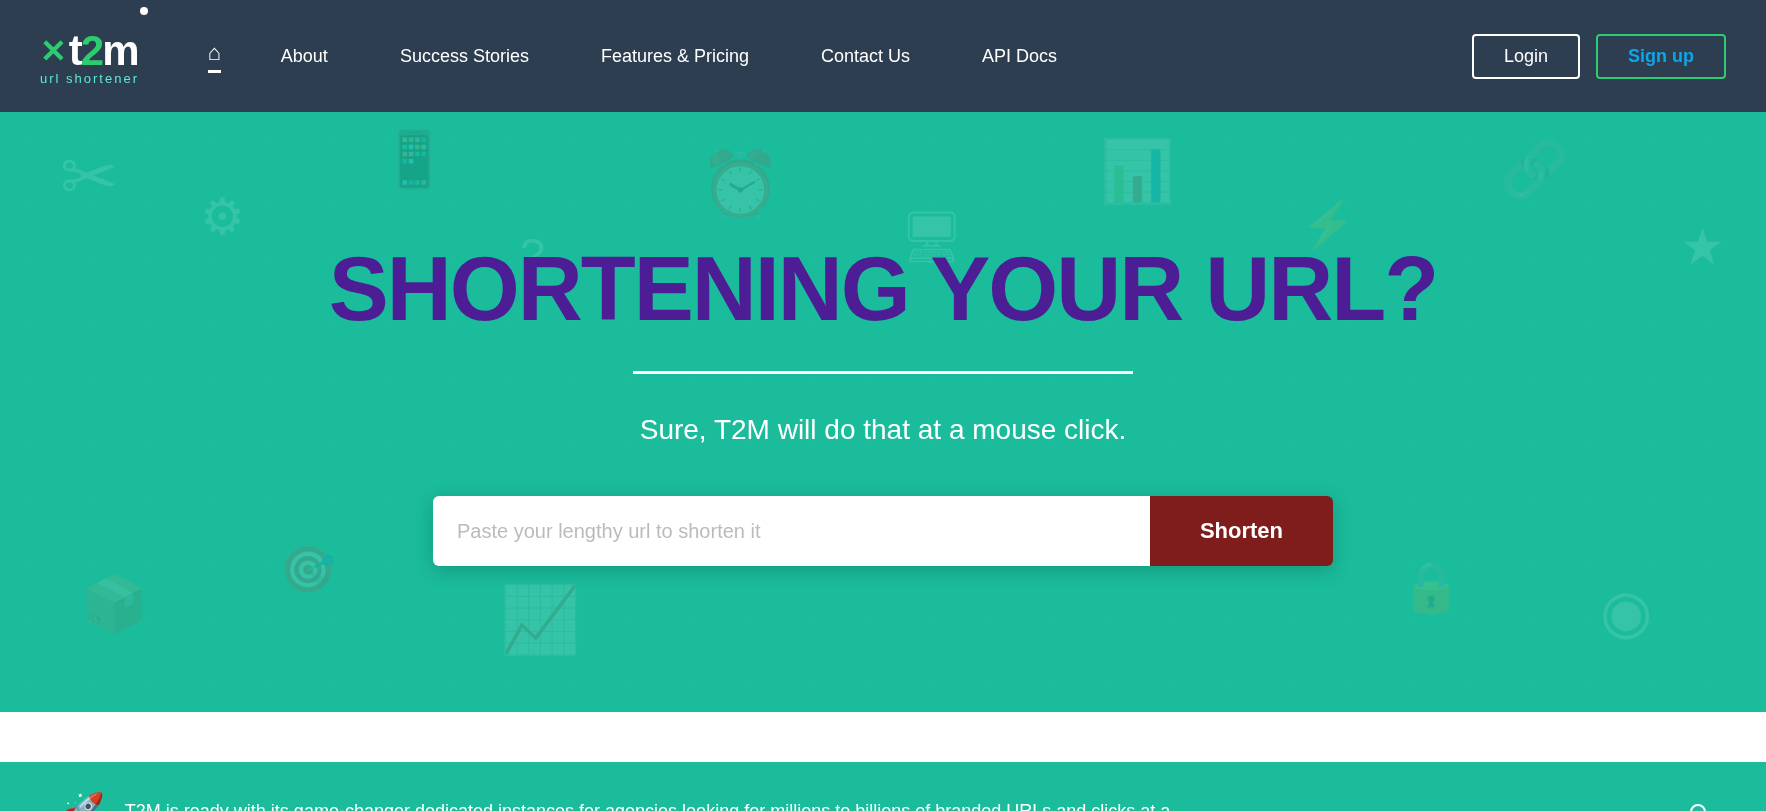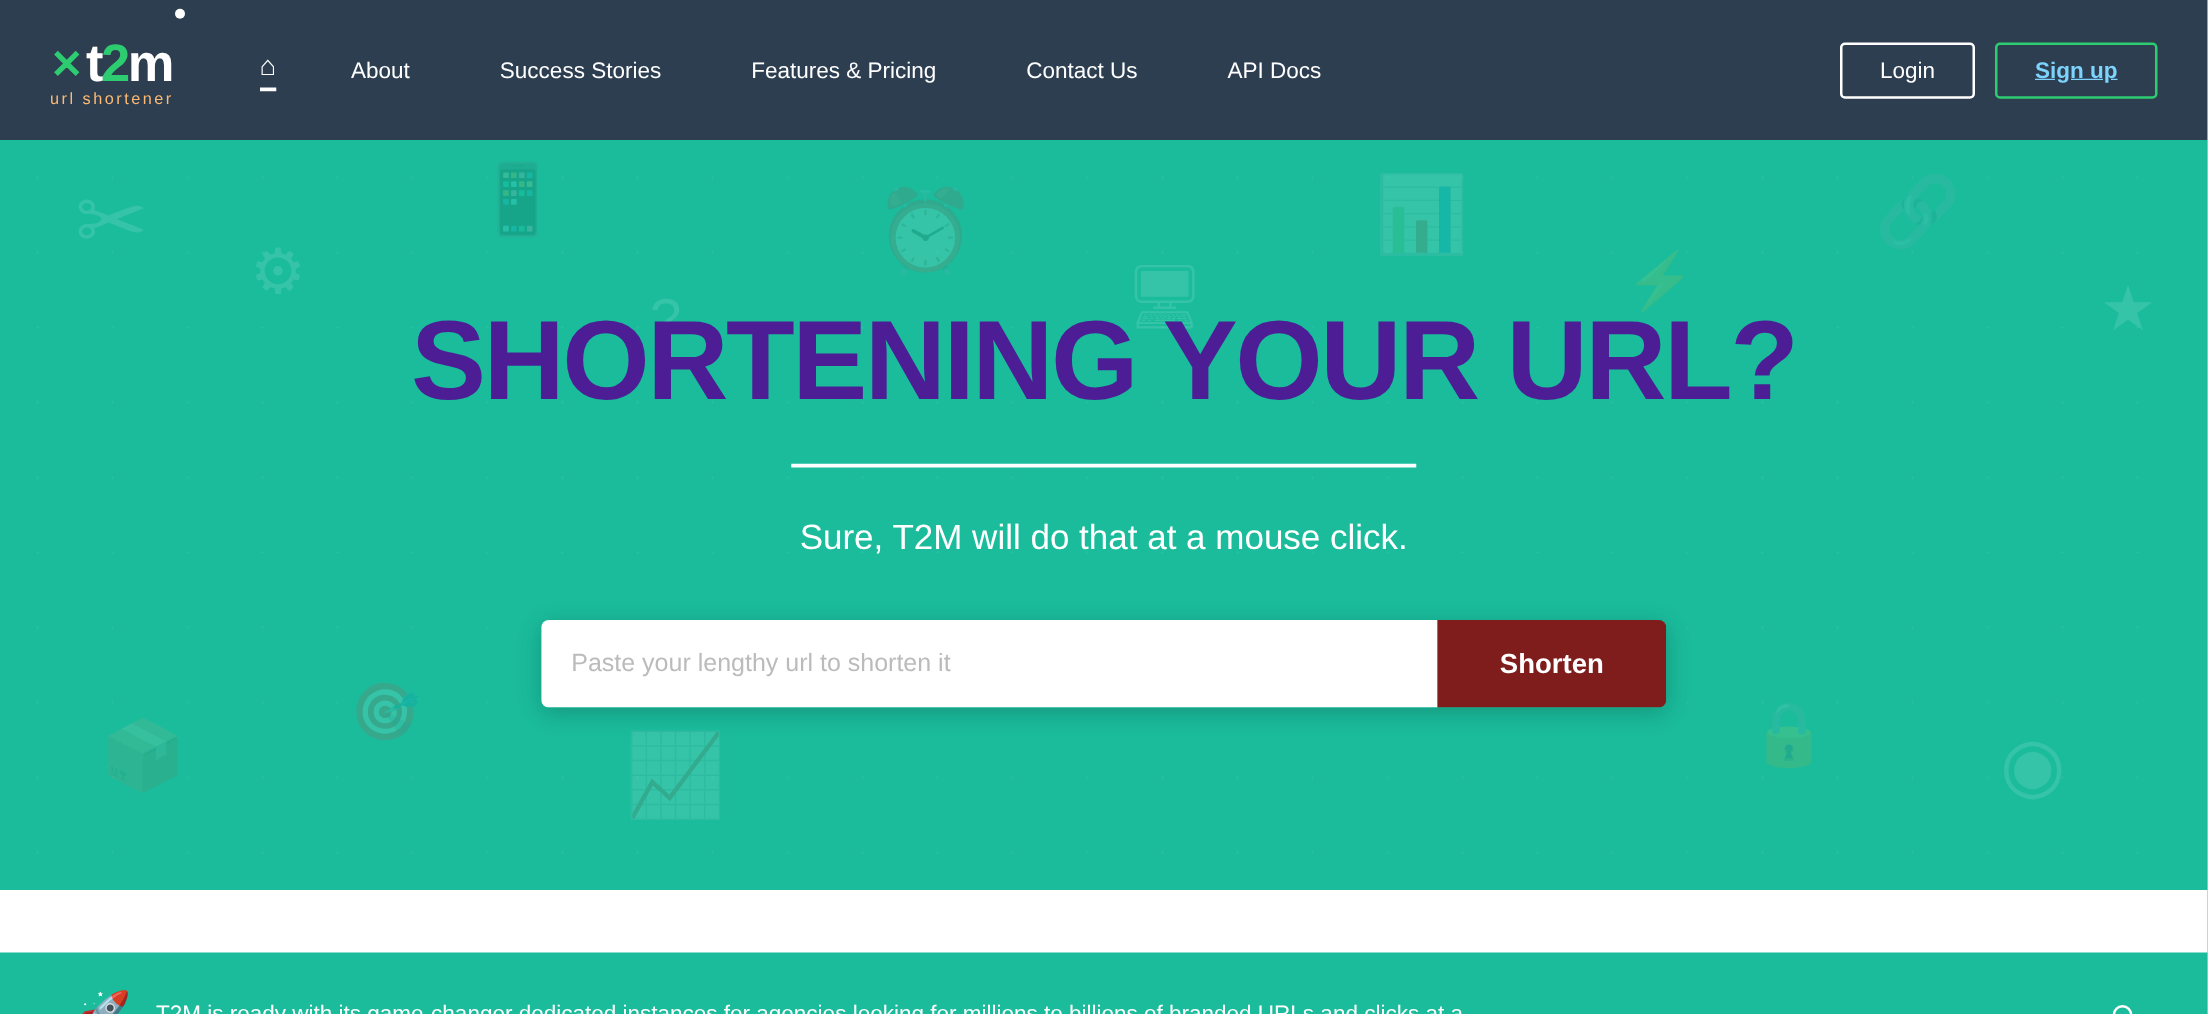--- a/index.html
+++ b/index.html
@@ -61,21 +61,21 @@
       width: 8px;
       height: 8px;
       background: white;
       border-radius: 50%;
       margin-top: -20px;
       margin-left: 2px;
       align-self: flex-start;
     }
 
     .logo-subtitle {
-      color: #fdba74;
+      color: #5eead4;
       font-size: 13px;
       letter-spacing: 2px;
       text-transform: lowercase;
       margin-top: -4px;
     }
 
     .nav-home {
       margin-right: 30px;
       color: white;
       font-size: 22px;
@@ -120,28 +120,27 @@
       color: white;
       background: transparent;
       padding: 10px 30px;
       font-size: 18px;
       cursor: pointer;
       border-radius: 4px;
     }
 
     .btn-signup {
       border: 2px solid #2ecc71;
-      color: #7dd3fc;
+      color: #0ea5e9;
       background: transparent;
       padding: 10px 30px;
       font-size: 18px;
       cursor: pointer;
       border-radius: 4px;
       font-weight: 600;
-      text-decoration: underline;
     }
 
     
     .hero {
       background-color: #1abc9c;
       min-height: 600px;
       display: flex;
       flex-direction: column;
       align-items: center;
       justify-content: center;

